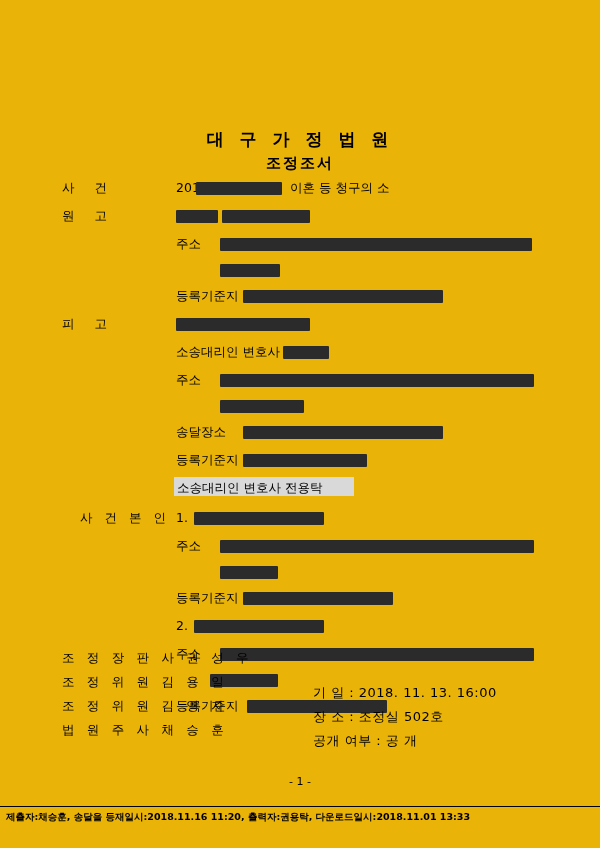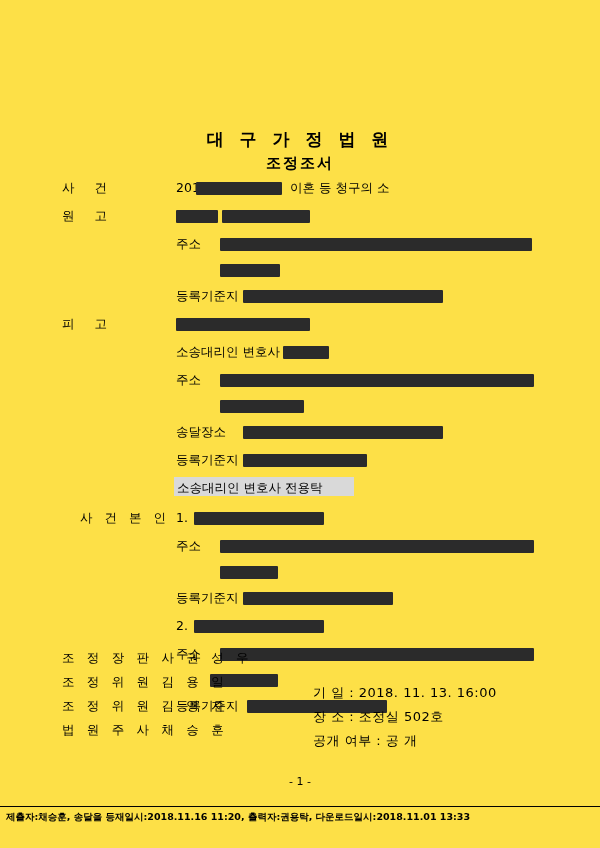--- a/index.html
+++ b/index.html
@@ -13,21 +13,21 @@
     font-family: "DejaVu Sans", "Liberation Sans", sans-serif;
     color: #000000;
     position: relative;
     overflow: hidden;
   }
   .page {
     position: absolute;
     left: 0; top: 0;
     width: 600px;
     height: 848px;
-    background: #fde047;
+    background: #eab308;
   }
 
   
   .title-block {
     position: absolute;
     top: 128px;
     left: 0;
     width: 600px;
     text-align: center;
   }

